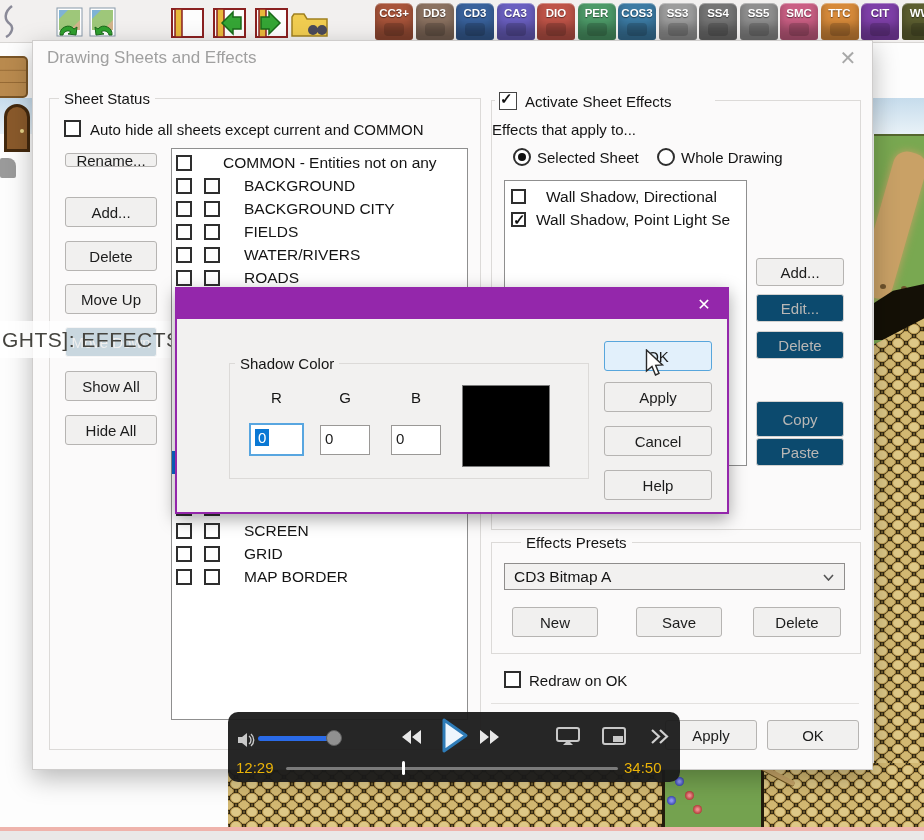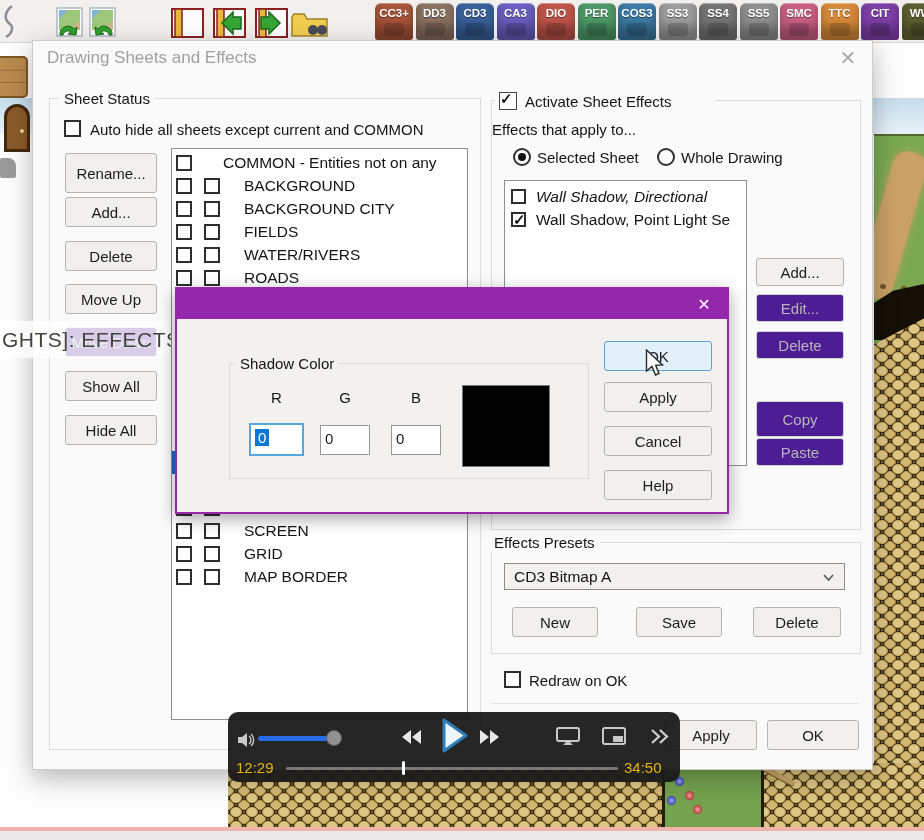--- a/index.html
+++ b/index.html
@@ -57,21 +57,21 @@
   
   .dialog{position:absolute;left:32px;top:40px;width:841px;height:730px;background:#fbfafa;
           border:1px solid #cfcdcc;box-shadow:0 8px 24px rgba(0,0,0,.28);z-index:10;box-sizing:border-box;}
   .dlg-title{position:absolute;left:14px;top:7px;font-size:17px;color:#a0a0a0;}
   .dlg-close{position:absolute;left:801px;top:4px;width:28px;height:26px;color:#a8a8a8;font-size:20px;
              display:flex;align-items:center;justify-content:center;cursor:default;}
   .groupbox{position:absolute;border:1px solid #dcdad8;}
   .grouplabel{position:absolute;background:#fbfafa;padding:0 5px;font-size:15px;color:#141414;white-space:nowrap;}
   .btn{position:absolute;background:#f1f0ef;border:1px solid #b6b4b2;border-radius:3px;font-size:15px;color:#1c1c1c;
        display:flex;align-items:center;justify-content:center;box-sizing:border-box;}
-  .btn.disabled{color:#b9b7b5;border-color:#d4d2d0;background:#4c1d95;}
+  .btn.disabled{color:#b9b7b5;border-color:#d4d2d0;background:#0c4a6e;}
   .btn.hover{background:#e2f0fb;border:1px solid #58a6dc;}
   .cb{position:absolute;background:#fff;border:2px solid #2e2e2e;box-sizing:border-box;}
   .cb.small{border:1.5px solid #444;}
   .cb.checked::after{content:"✓";position:absolute;left:0;top:-3px;font-size:15px;font-weight:bold;color:#111;}
   .radio{position:absolute;width:18px;height:18px;border:2px solid #2e2e2e;border-radius:50%;background:#fff;box-sizing:border-box;}
   .radio.sel::after{content:"";position:absolute;left:3px;top:3px;width:8px;height:8px;border-radius:50%;background:#111;}
   .lbl{position:absolute;font-size:15px;color:#141414;white-space:nowrap;}
   .listbox{position:absolute;background:#fff;border:1px solid #8f8f8f;overflow:hidden;box-sizing:border-box;}
   .srow{position:absolute;left:0;width:100%;height:23px;}
   .srow.sel{background:#0a6ad0;}
@@ -230,21 +230,21 @@
 
   <div class="dialog">
     <div class="dlg-title">Drawing Sheets and Effects</div>
     <div class="dlg-close">✕</div>
 
     <div class="groupbox" style="left:16px;top:57px;width:430px;height:650px;"></div>
     <div class="grouplabel" style="left:26px;top:49px;">Sheet Status</div>
     <div class="cb" style="left:31px;top:79px;width:17px;height:17px;"></div>
     <div class="lbl" style="left:57px;top:80px;">Auto hide all sheets except current and COMMON</div>
     <div id="leftBtns">
-        <div class="btn" style="left: 32px; top: 112px; width: 92px; height: 40px;">Rename...</div>
+        <div class="btn" style="left: 32px; top: 112px; width: 92px; height: 14px;">Rename...</div>
         <div class="btn" style="left: 32px; top: 156px; width: 92px; height: 30px;">Add...</div>
         <div class="btn" style="left: 32px; top: 200px; width: 92px; height: 30px;">Delete</div>
         <div class="btn" style="left: 32px; top: 243px; width: 92px; height: 30px;">Move Up</div>
         <div class="btn disabled" style="left: 32px; top: 286px; width: 92px; height: 30px;">Move Down</div>
         <div class="btn" style="left: 32px; top: 330px; width: 92px; height: 30px;">Show All</div>
         <div class="btn" style="left: 32px; top: 374px; width: 92px; height: 30px;">Hide All</div>
       </div>
     <div class="listbox" id="sheetList" style="left:138px;top:107px;width:297px;height:572px;">
         <div class="srow" style="top: 3px;">
           <div class="cb" style="left: 4px;"></div>
@@ -347,37 +347,37 @@
     <div class="cb small checked" style="left:466px;top:51px;width:18px;height:18px;"></div>
     <div class="lbl" style="left:492px;top:52px;">Activate Sheet Effects</div>
     <div class="lbl" style="left:459px;top:80px;">Effects that apply to...</div>
     <div class="radio sel" style="left:480px;top:107px;"></div>
     <div class="lbl" style="left:504px;top:108px;">Selected Sheet</div>
     <div class="radio" style="left:624px;top:107px;"></div>
     <div class="lbl" style="left:648px;top:108px;">Whole Drawing</div>
     <div class="listbox" id="fxList" style="left:471px;top:139px;width:243px;height:286px;">
         <div class="srow fxrow" style="top: 5px;">
           <div class="cb" style="left: 6px; top: 3px;"></div>
-          <div class="txt" style="left: 31px; font-style: italic;">Wall Shadow, Directional</div>
+          <div class="txt" style="left: 41px;">Wall Shadow, Directional</div>
         </div>
         <div class="srow fxrow" style="top: 28px;">
           <div class="cb checked" style="left: 6px; top: 3px;"></div>
           <div class="txt" style="left: 31px;">Wall Shadow, Point Light Se</div>
         </div>
       </div>
     <div id="fxBtns">
         <div class="btn" style="left: 723px; top: 217px; width: 88px; height: 28px;">Add...</div>
         <div class="btn disabled" style="left: 723px; top: 253px; width: 88px; height: 28px;">Edit...</div>
         <div class="btn disabled" style="left: 723px; top: 290px; width: 88px; height: 28px;">Delete</div>
         <div class="btn disabled" style="left: 723px; top: 360px; width: 88px; height: 36px;">Copy</div>
         <div class="btn disabled" style="left: 723px; top: 397px; width: 88px; height: 28px;">Paste</div>
       </div>
 
     <div class="groupbox" style="left:458px;top:501px;width:368px;height:110px;"></div>
-    <div class="grouplabel" style="left:456px;top:493px;">Effects Presets</div>
+    <div class="grouplabel" style="left:488px;top:493px;">Effects Presets</div>
     <div class="select" style="left:471px;top:522px;width:341px;height:27px;">
       <span>CD3 Bitmap A</span>
       <svg width="11" height="7">
           <path d="M1 1 L5.5 6 L10 1" stroke="#555" stroke-width="1.6" fill="none"></path>
         </svg>
     </div>
     <div id="presetBtns">
         <div class="btn" style="left: 479px; top: 566px; width: 86px; height: 30px;">New</div>
         <div class="btn" style="left: 603px; top: 566px; width: 86px; height: 30px;">Save</div>
         <div class="btn" style="left: 720px; top: 566px; width: 88px; height: 30px;">Delete</div>

